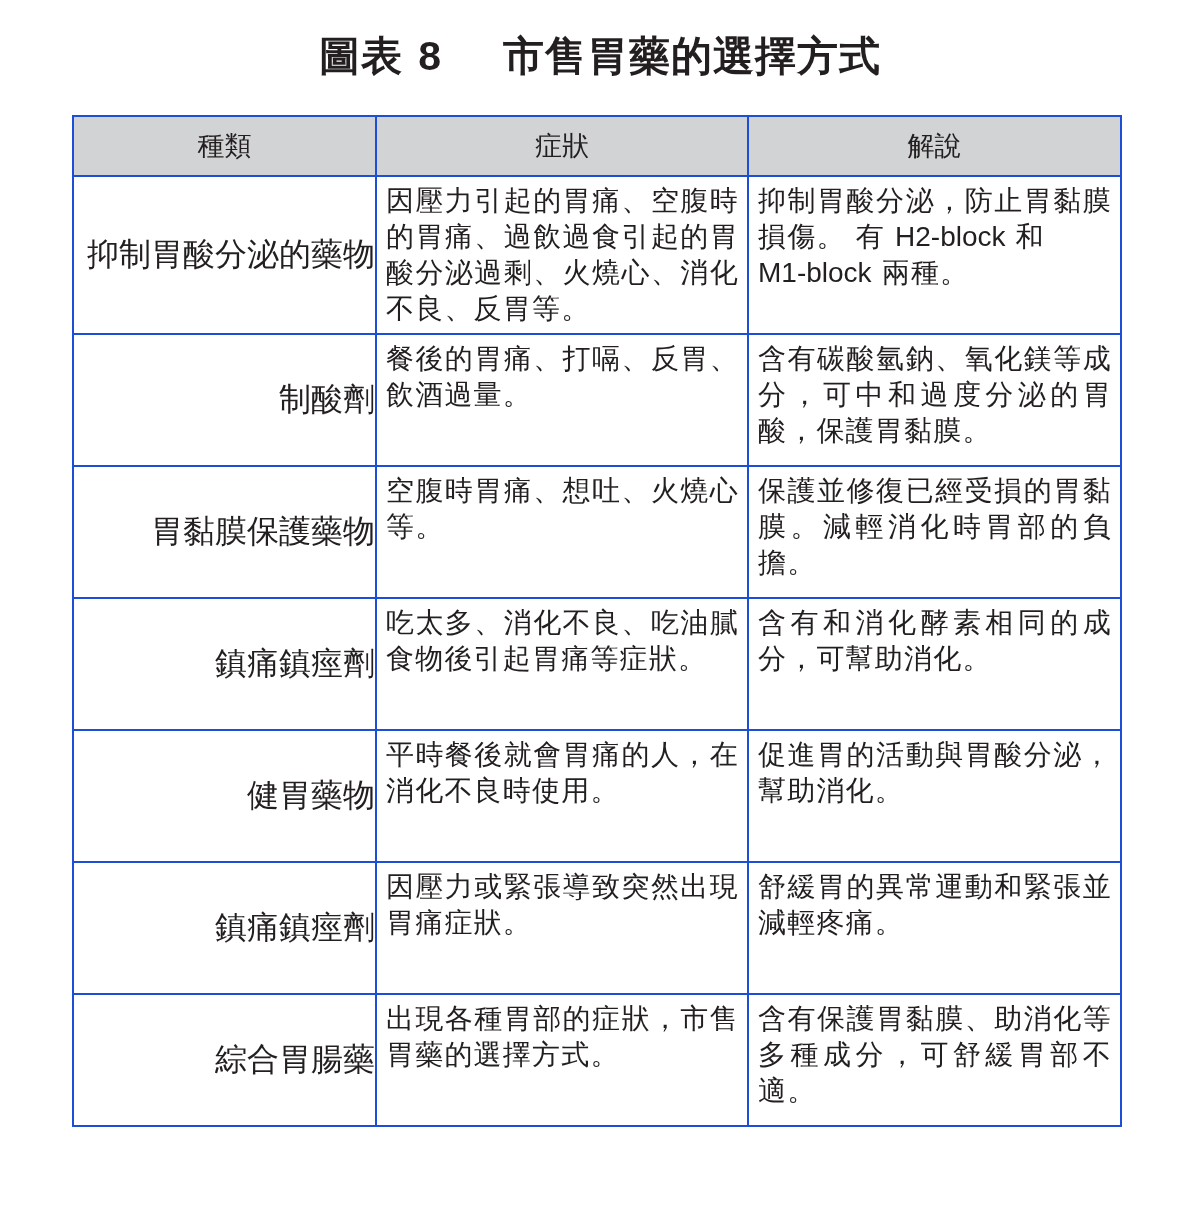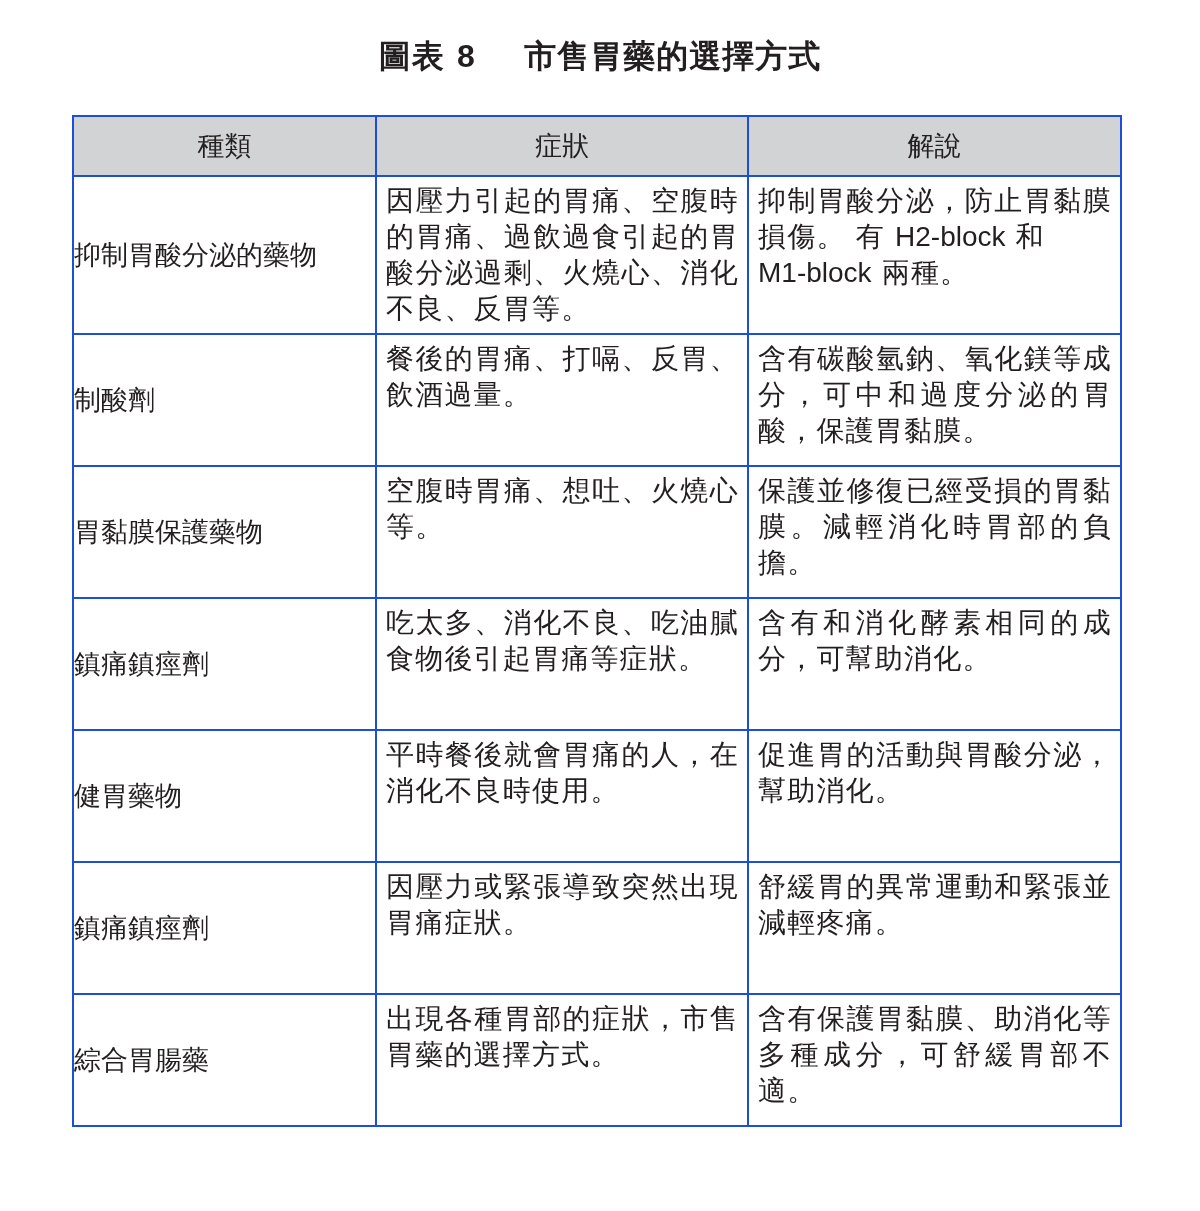--- a/index.html
+++ b/index.html
@@ -13,21 +13,21 @@
       position: relative;
       font-family: "DejaVu Sans", "Liberation Sans", sans-serif;
       color: #231f20;
     }
     .title {
       position: absolute;
       top: 34px;
       left: 0;
       width: 1200px;
       text-align: center;
-      font-size: 32px;
+      font-size: 41px;
       font-weight: bold;
       letter-spacing: 1px;
       white-space: pre;
       line-height: 44px;
     }
     .title .num {
       font-family: "Liberation Sans", sans-serif;
       font-weight: bold;
     }
     table.main {
@@ -49,23 +49,23 @@
       font-weight: normal;
       font-size: 27px;
       text-align: center;
       vertical-align: middle;
       letter-spacing: 0px;
     }
     col.c1 { width: 303px; }
     col.c2 { width: 372px; }
     col.c3 { width: 373px; }
     td.type {
-      text-align: left;
+      text-align: right;
       vertical-align: middle !important;
-      font-size: 27px;
+      font-size: 32px;
       color: #231f20;
     }
     td.sym, td.exp {
       font-size: 28px;
       line-height: 36px;
       padding: 6px 8px 6px 9px !important;
       text-align: justify;
       text-align-last: left;
       letter-spacing: 1.2px;
       word-break: break-all;

